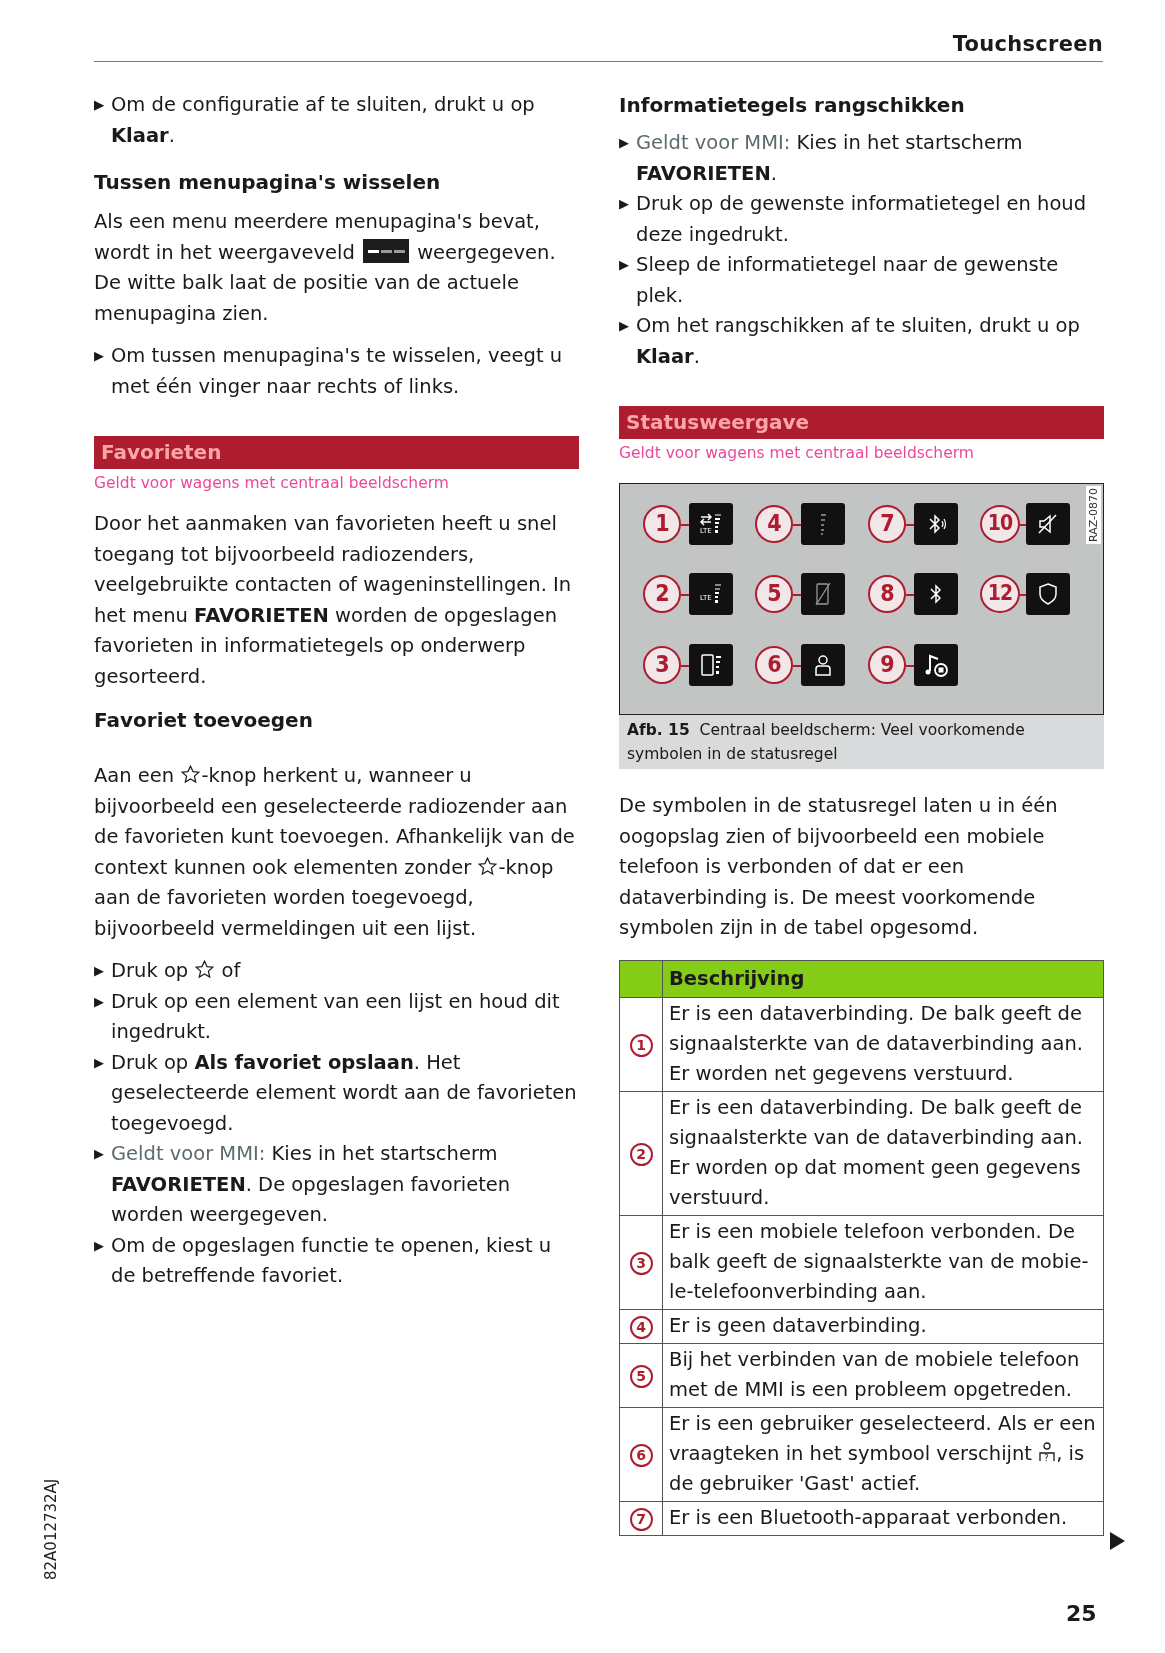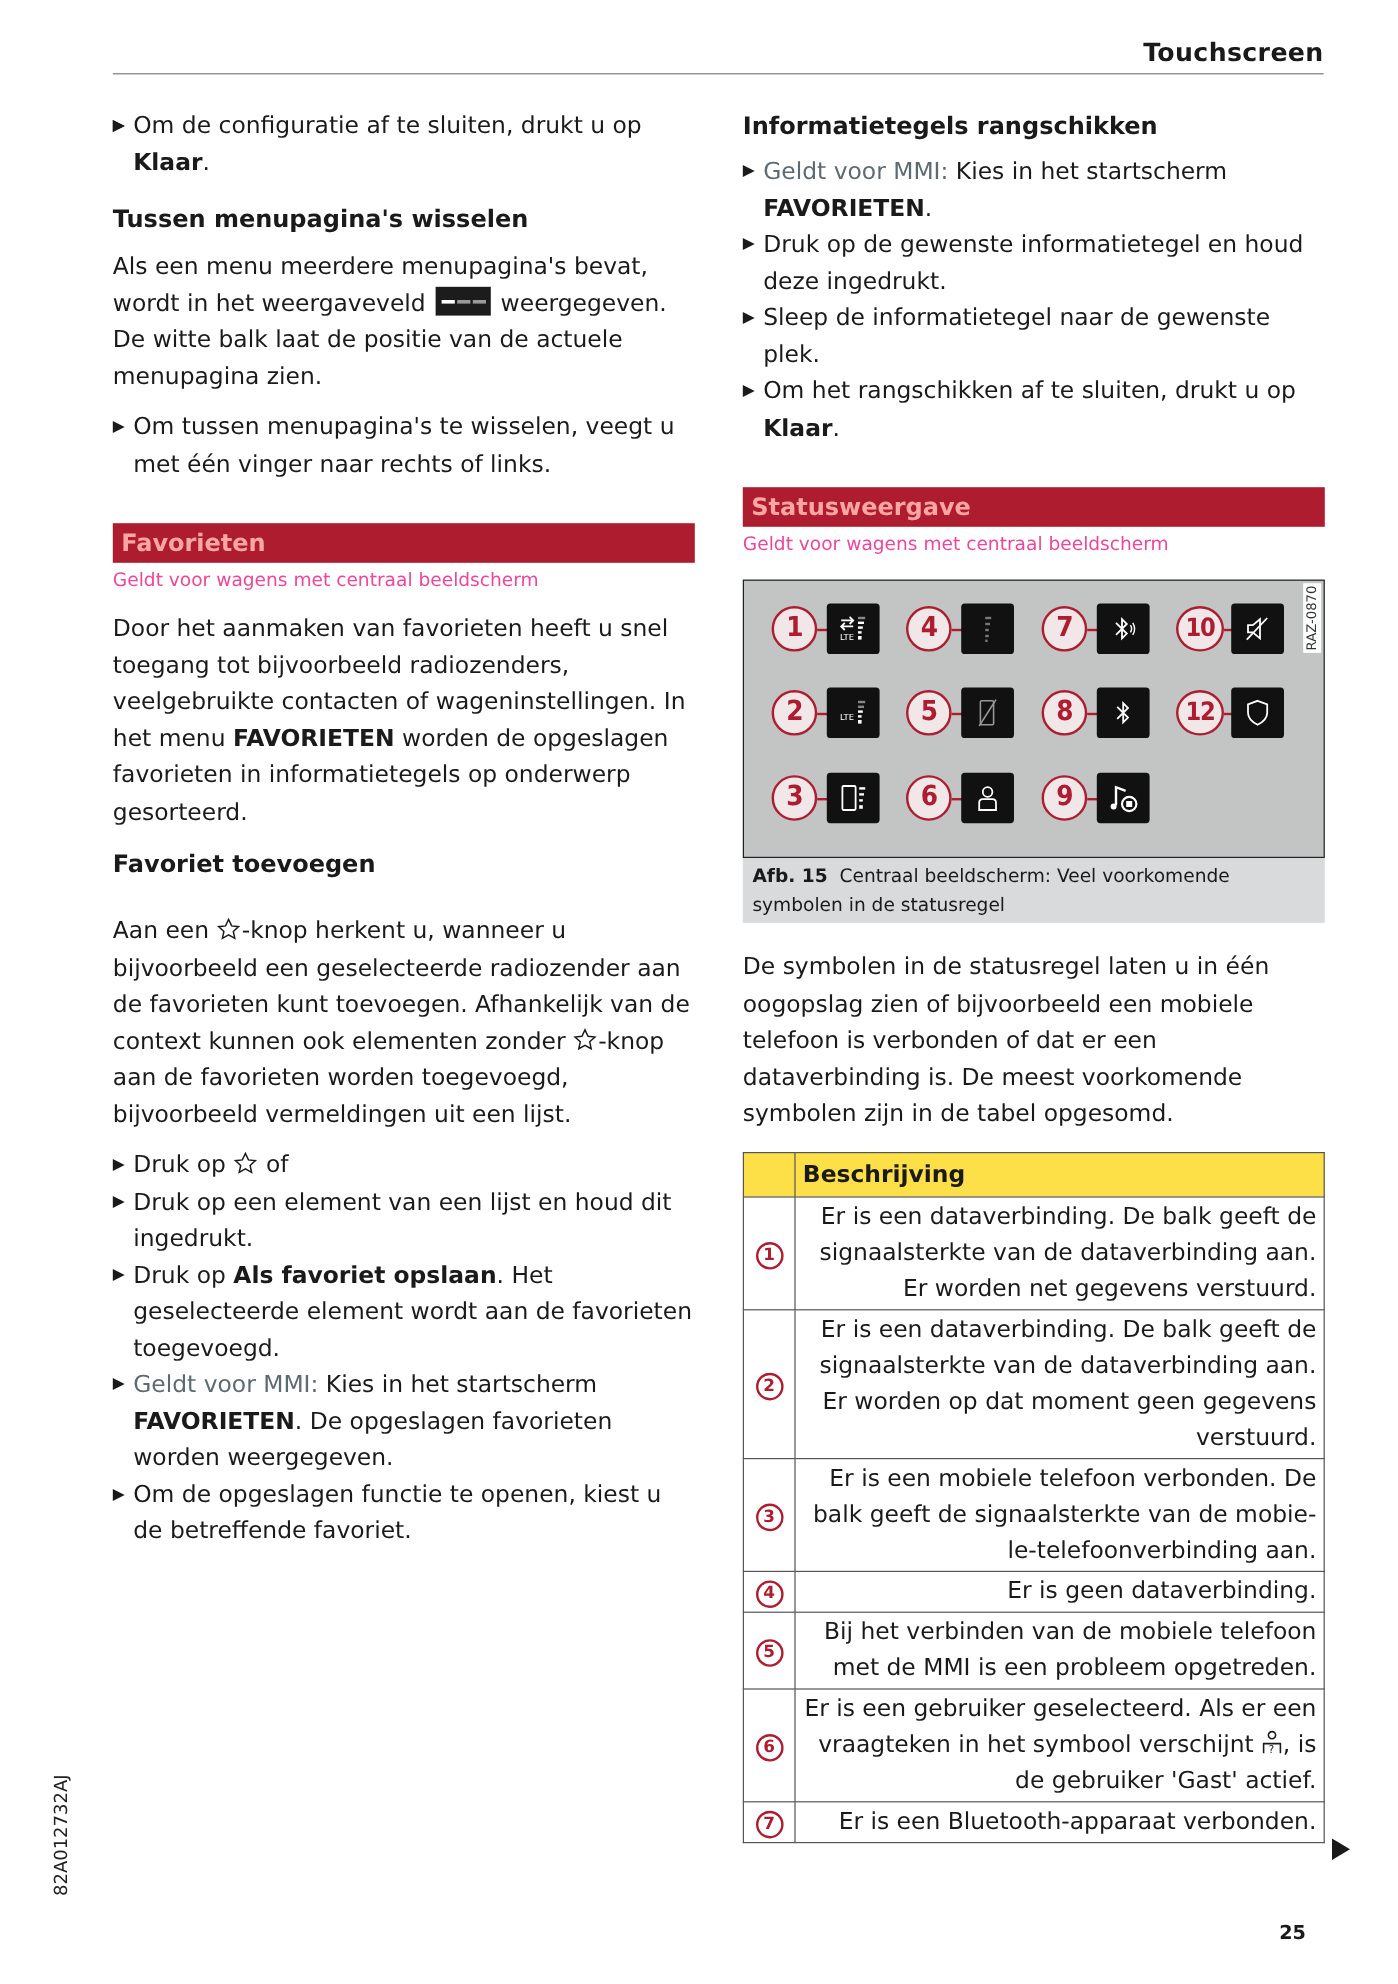--- a/index.html
+++ b/index.html
@@ -37,27 +37,27 @@
   .fig-item { position: absolute; width: 110px; height: 46px; }
   .fig-item .num { position: absolute; left: 0; top: 4px; width: 38px; height: 38px; border-radius: 50%; border: 2.5px solid #ae1c30; background: #f1e6e8; color: #ae1c30; font-weight: bold; font-size: 23px; text-align: center; line-height: 33px; font-family: "DejaVu Sans Condensed","DejaVu Sans", sans-serif; letter-spacing: -1px; }
   .fig-item .link { position: absolute; left: 38px; top: 23px; width: 9px; height: 2px; background: #ae1c30; }
   .fig-item .icon { position: absolute; left: 46px; top: 2px; width: 44px; height: 42px; background: #111; border-radius: 3px; color: #fff; display: flex; align-items: center; justify-content: center; font-size: 20px; }
   .fig-item .icon svg { width: 28px; height: 28px; }
   .caption { width: 485px; background: #d8dadb; font-size: 15.5px; line-height: 24px; padding: 3px 8px 3px 8px; }
 
   
   table.status { width: 485px; border-collapse: collapse; margin-top: 16px; }
   table.status th, table.status td { border: 1.5px solid #555; font-size: 19.5px; line-height: 30px; vertical-align: middle; }
-  table.status th { background: #fde047; text-align: left; font-weight: bold; padding: 2px 6px; height: 37px; }
+  table.status th { background: #84cc16; text-align: left; font-weight: bold; padding: 2px 6px; height: 37px; }
   table.status td.num { width: 43px; text-align: center; }
-  table.status td.desc { padding: 1px 6px 2px 6px; text-align: right; }
+  table.status td.desc { padding: 1px 6px 2px 6px; }
   .circnum { display: inline-block; width: 23px; height: 23px; border: 2px solid #ae1c30; border-radius: 50%; color: #ae1c30; font-size: 14px; line-height: 19px; text-align: center; font-weight: bold; }
 
   .next-arrow { position: absolute; left: 1110px; top: 1532px; width: 0; height: 0; border-top: 9px solid transparent; border-bottom: 9px solid transparent; border-left: 15px solid #1a1a1a; }
-  .page-no { position: absolute; left: 1066px; top: 1601px; font-size: 16px; font-weight: bold; }
+  .page-no { position: absolute; left: 1066px; top: 1601px; font-size: 22px; font-weight: bold; }
   .side-code { position: absolute; left: 42px; top: 1460px; font-size: 15px; writing-mode: vertical-rl; transform: rotate(180deg); height: 120px; color: #222; }
 </style>
 </head>
 <body>
 
 <div class="running-head">
   <span class="title">Touchscreen</span>
 </div>
 
 <div class="col col-left">

